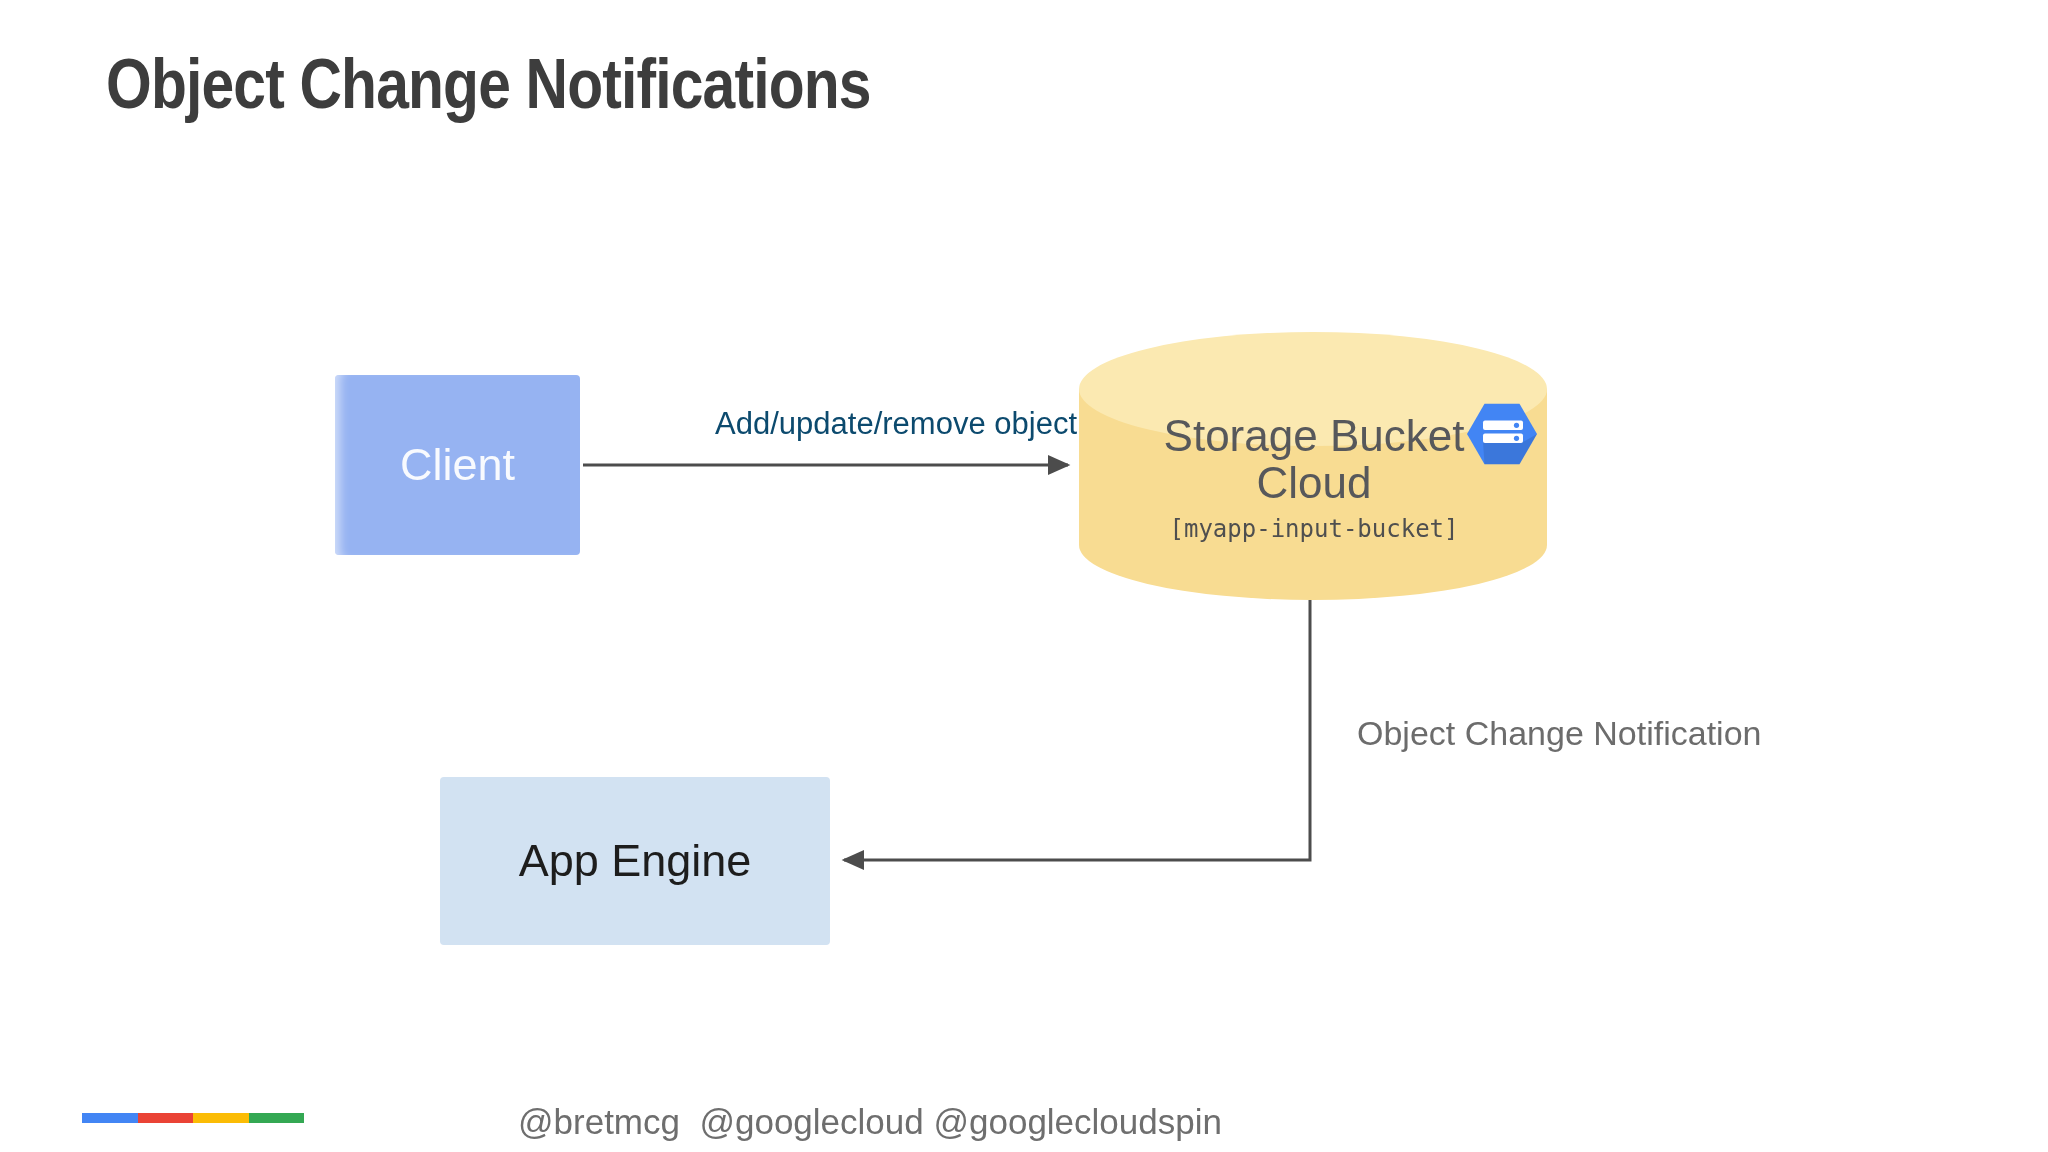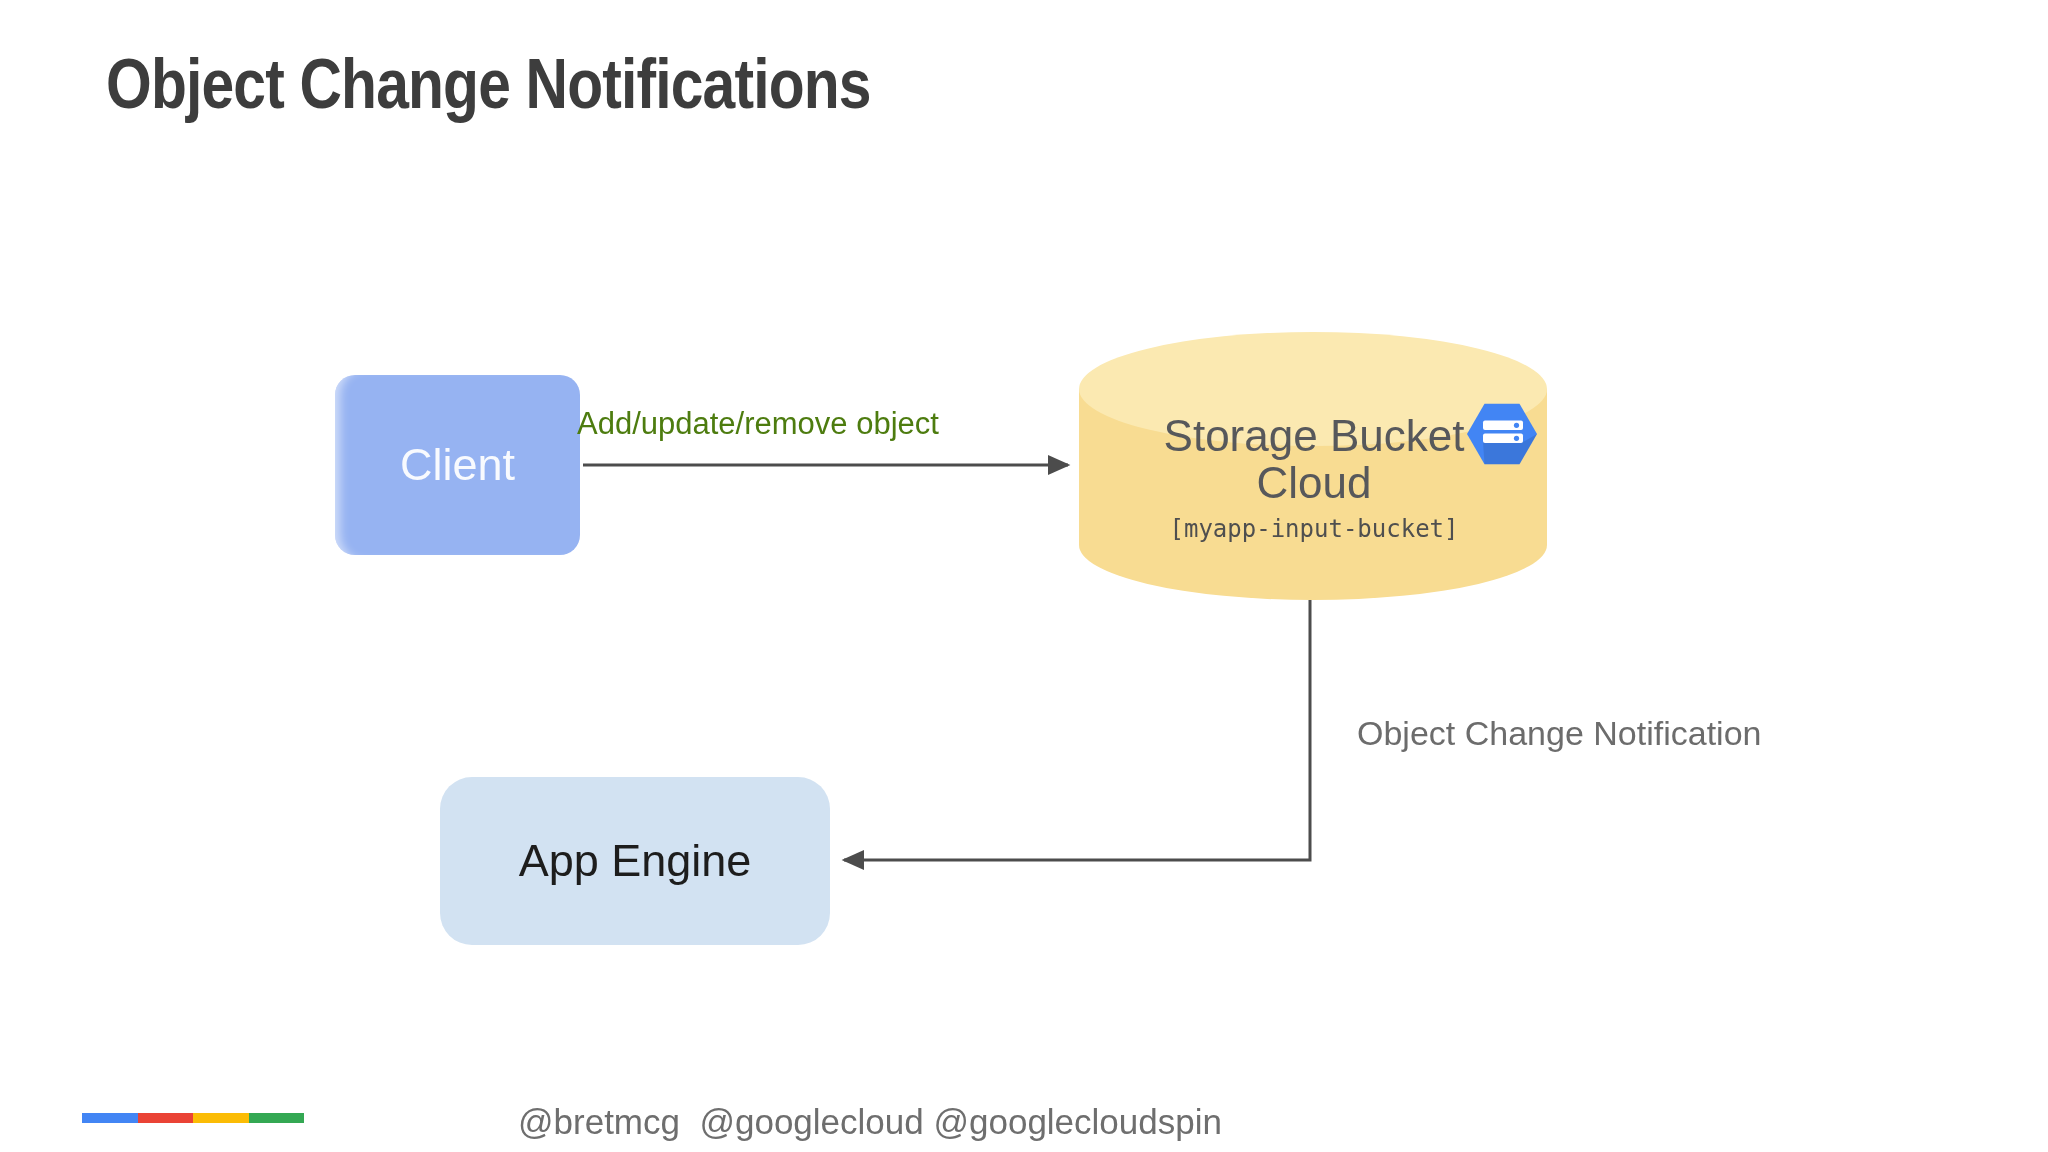--- a/index.html
+++ b/index.html
@@ -39,53 +39,53 @@
     position: absolute;
     display: flex;
     align-items: center;
     justify-content: center;
   }
   .node-client {
     left: 335px;
     top: 375px;
     width: 245px;
     height: 180px;
-    border-radius: 20px;
+    border-radius: 4px;
     background: #96b3f2;
     box-shadow: inset 12px 0 10px -7px rgba(255,255,255,0.55);
   }
   .node-client .node-label {
     color: rgba(255,255,255,0.93);
     font-size: 45px;
     font-weight: 400;
   }
   .node-appengine {
     left: 440px;
     top: 777px;
     width: 390px;
     height: 168px;
-    border-radius: 32px;
+    border-radius: 4px;
     background: #d2e2f2;
   }
   .node-appengine .node-label {
     color: #1d1d1d;
     font-size: 45px;
     font-weight: 400;
   }
   .edge-label {
     position: absolute;
     white-space: nowrap;
   }
   .label-add {
     left: 577px;
     top: 406px;
     width: 500px;
-    text-align: left;
+    text-align: right;
     font-size: 31px;
-    color: #4d7c0f;
+    color: #0c4a6e;
   }
   .label-ocn {
     left: 1357px;
     top: 714px;
     font-size: 34px;
     color: #6c6c6c;
   }
   .bucket-text {
     position: absolute;
     left: 1079px;

